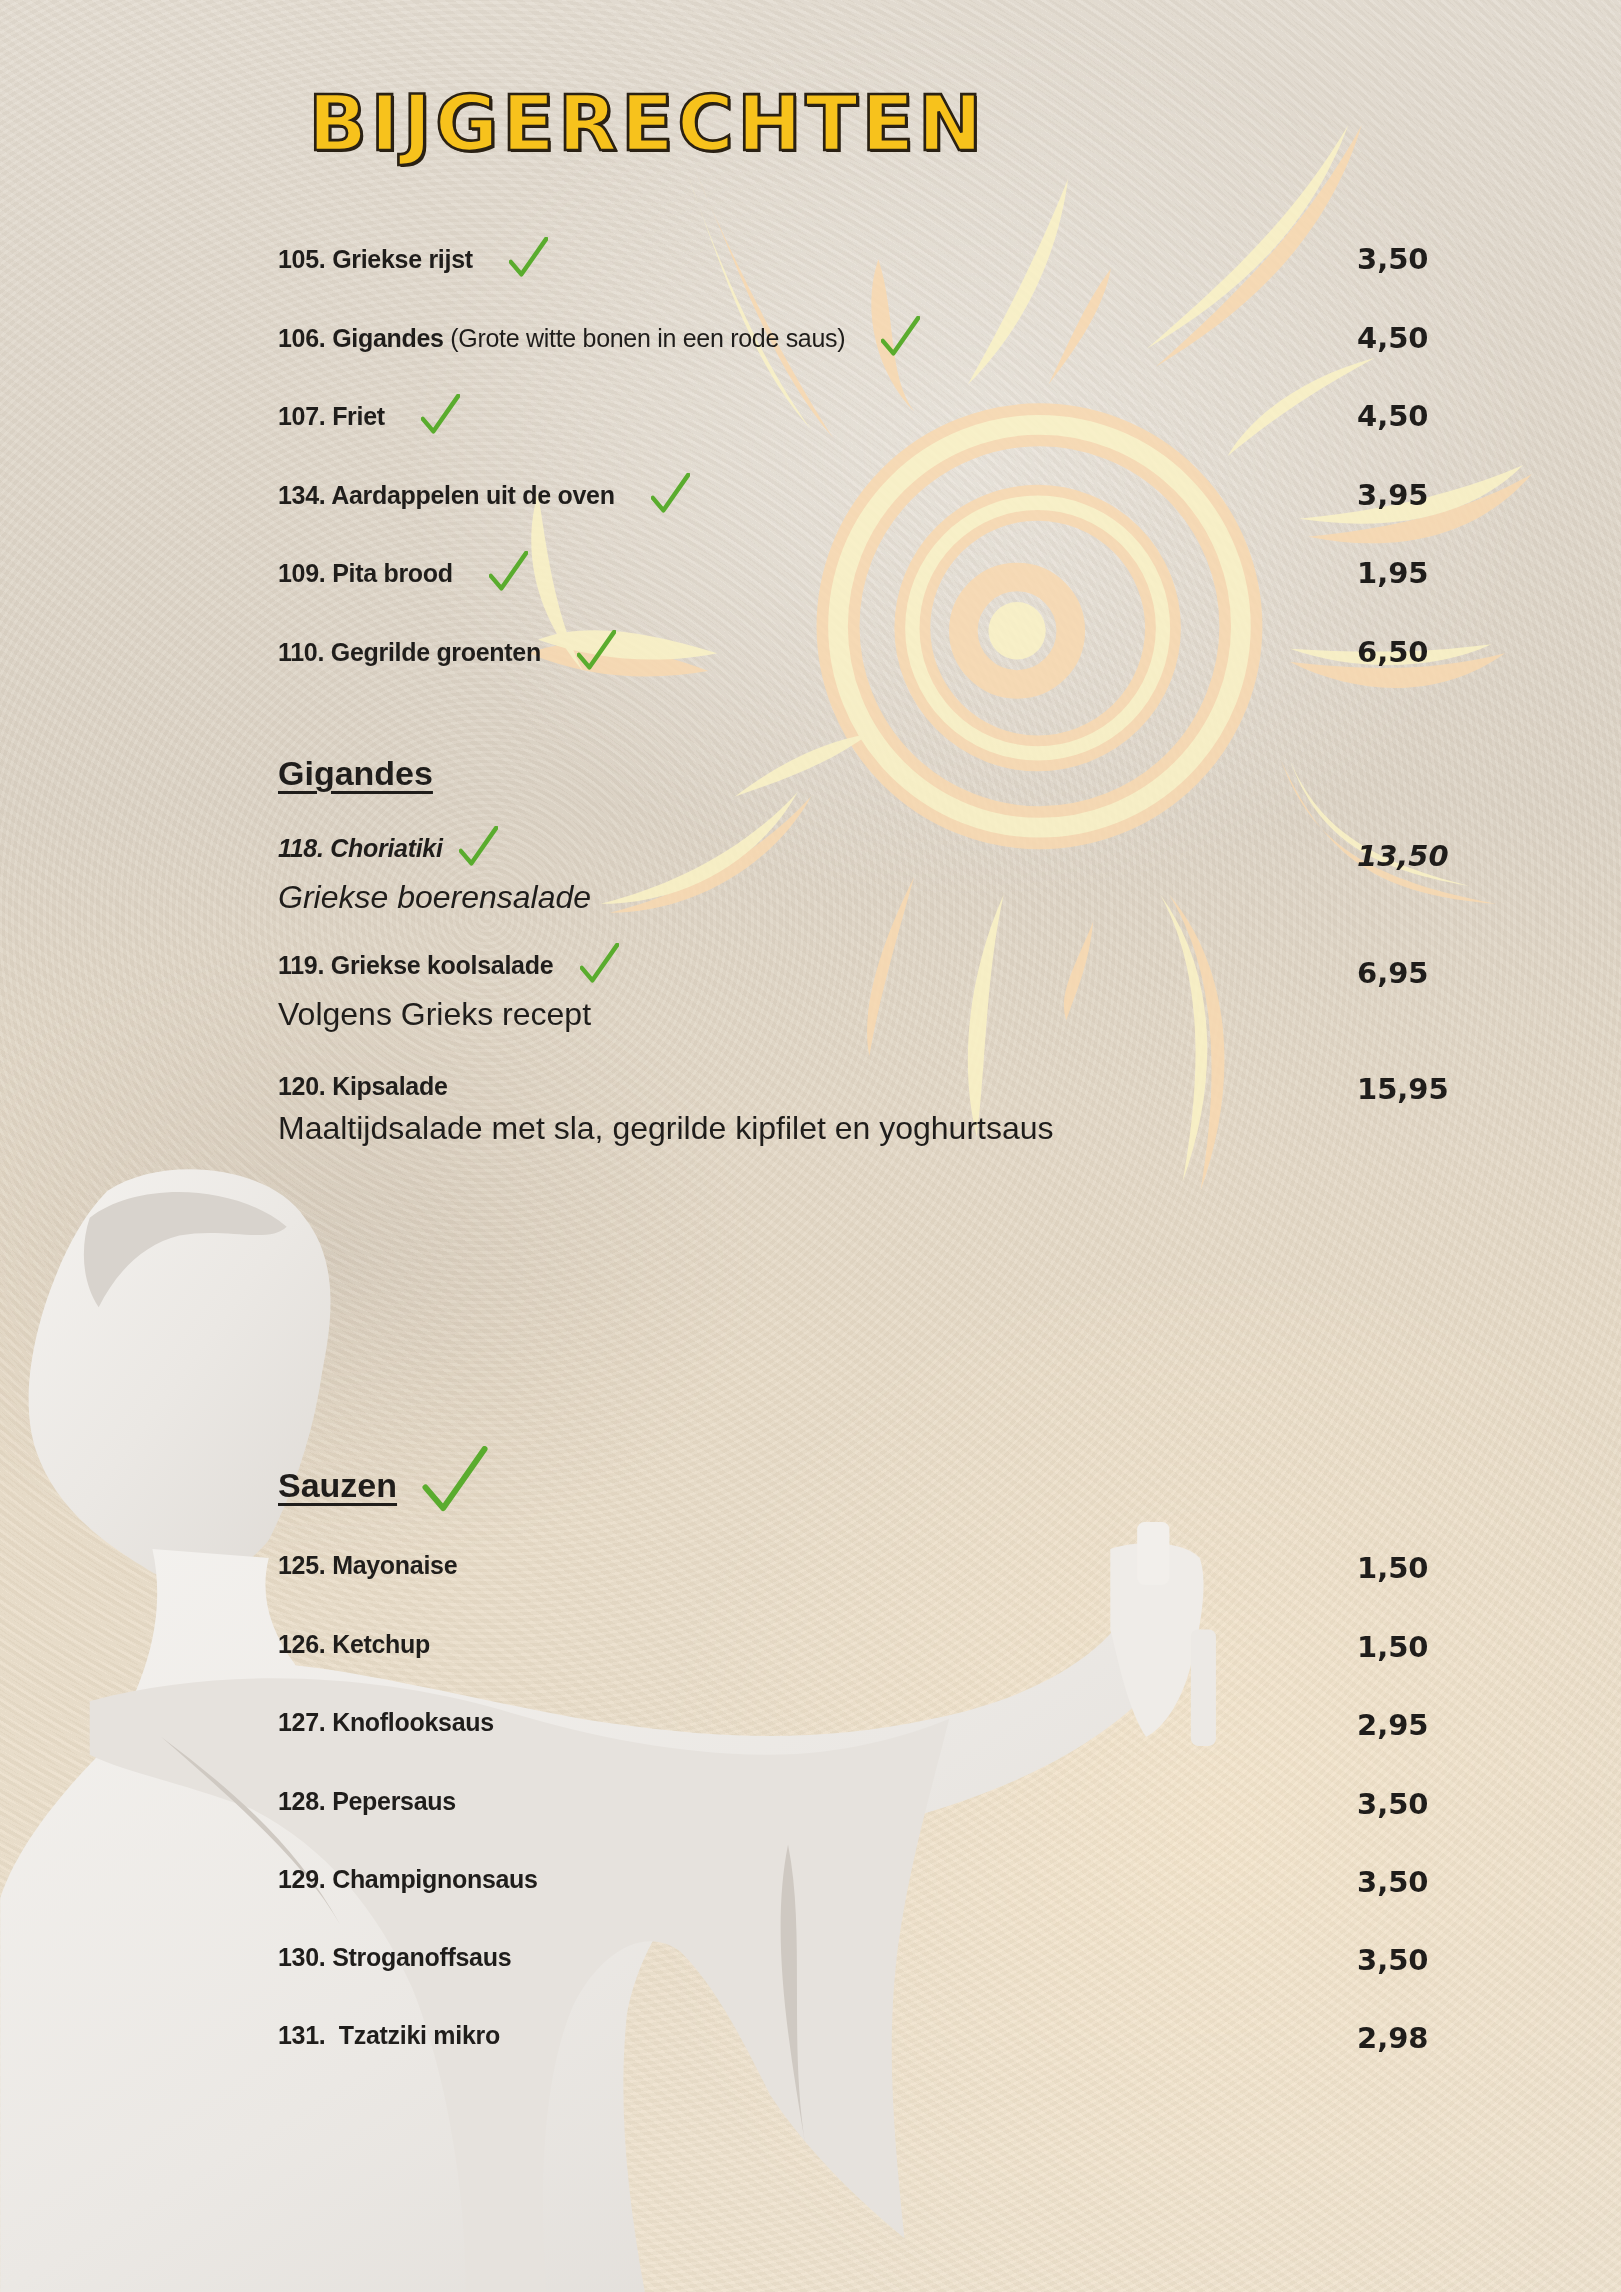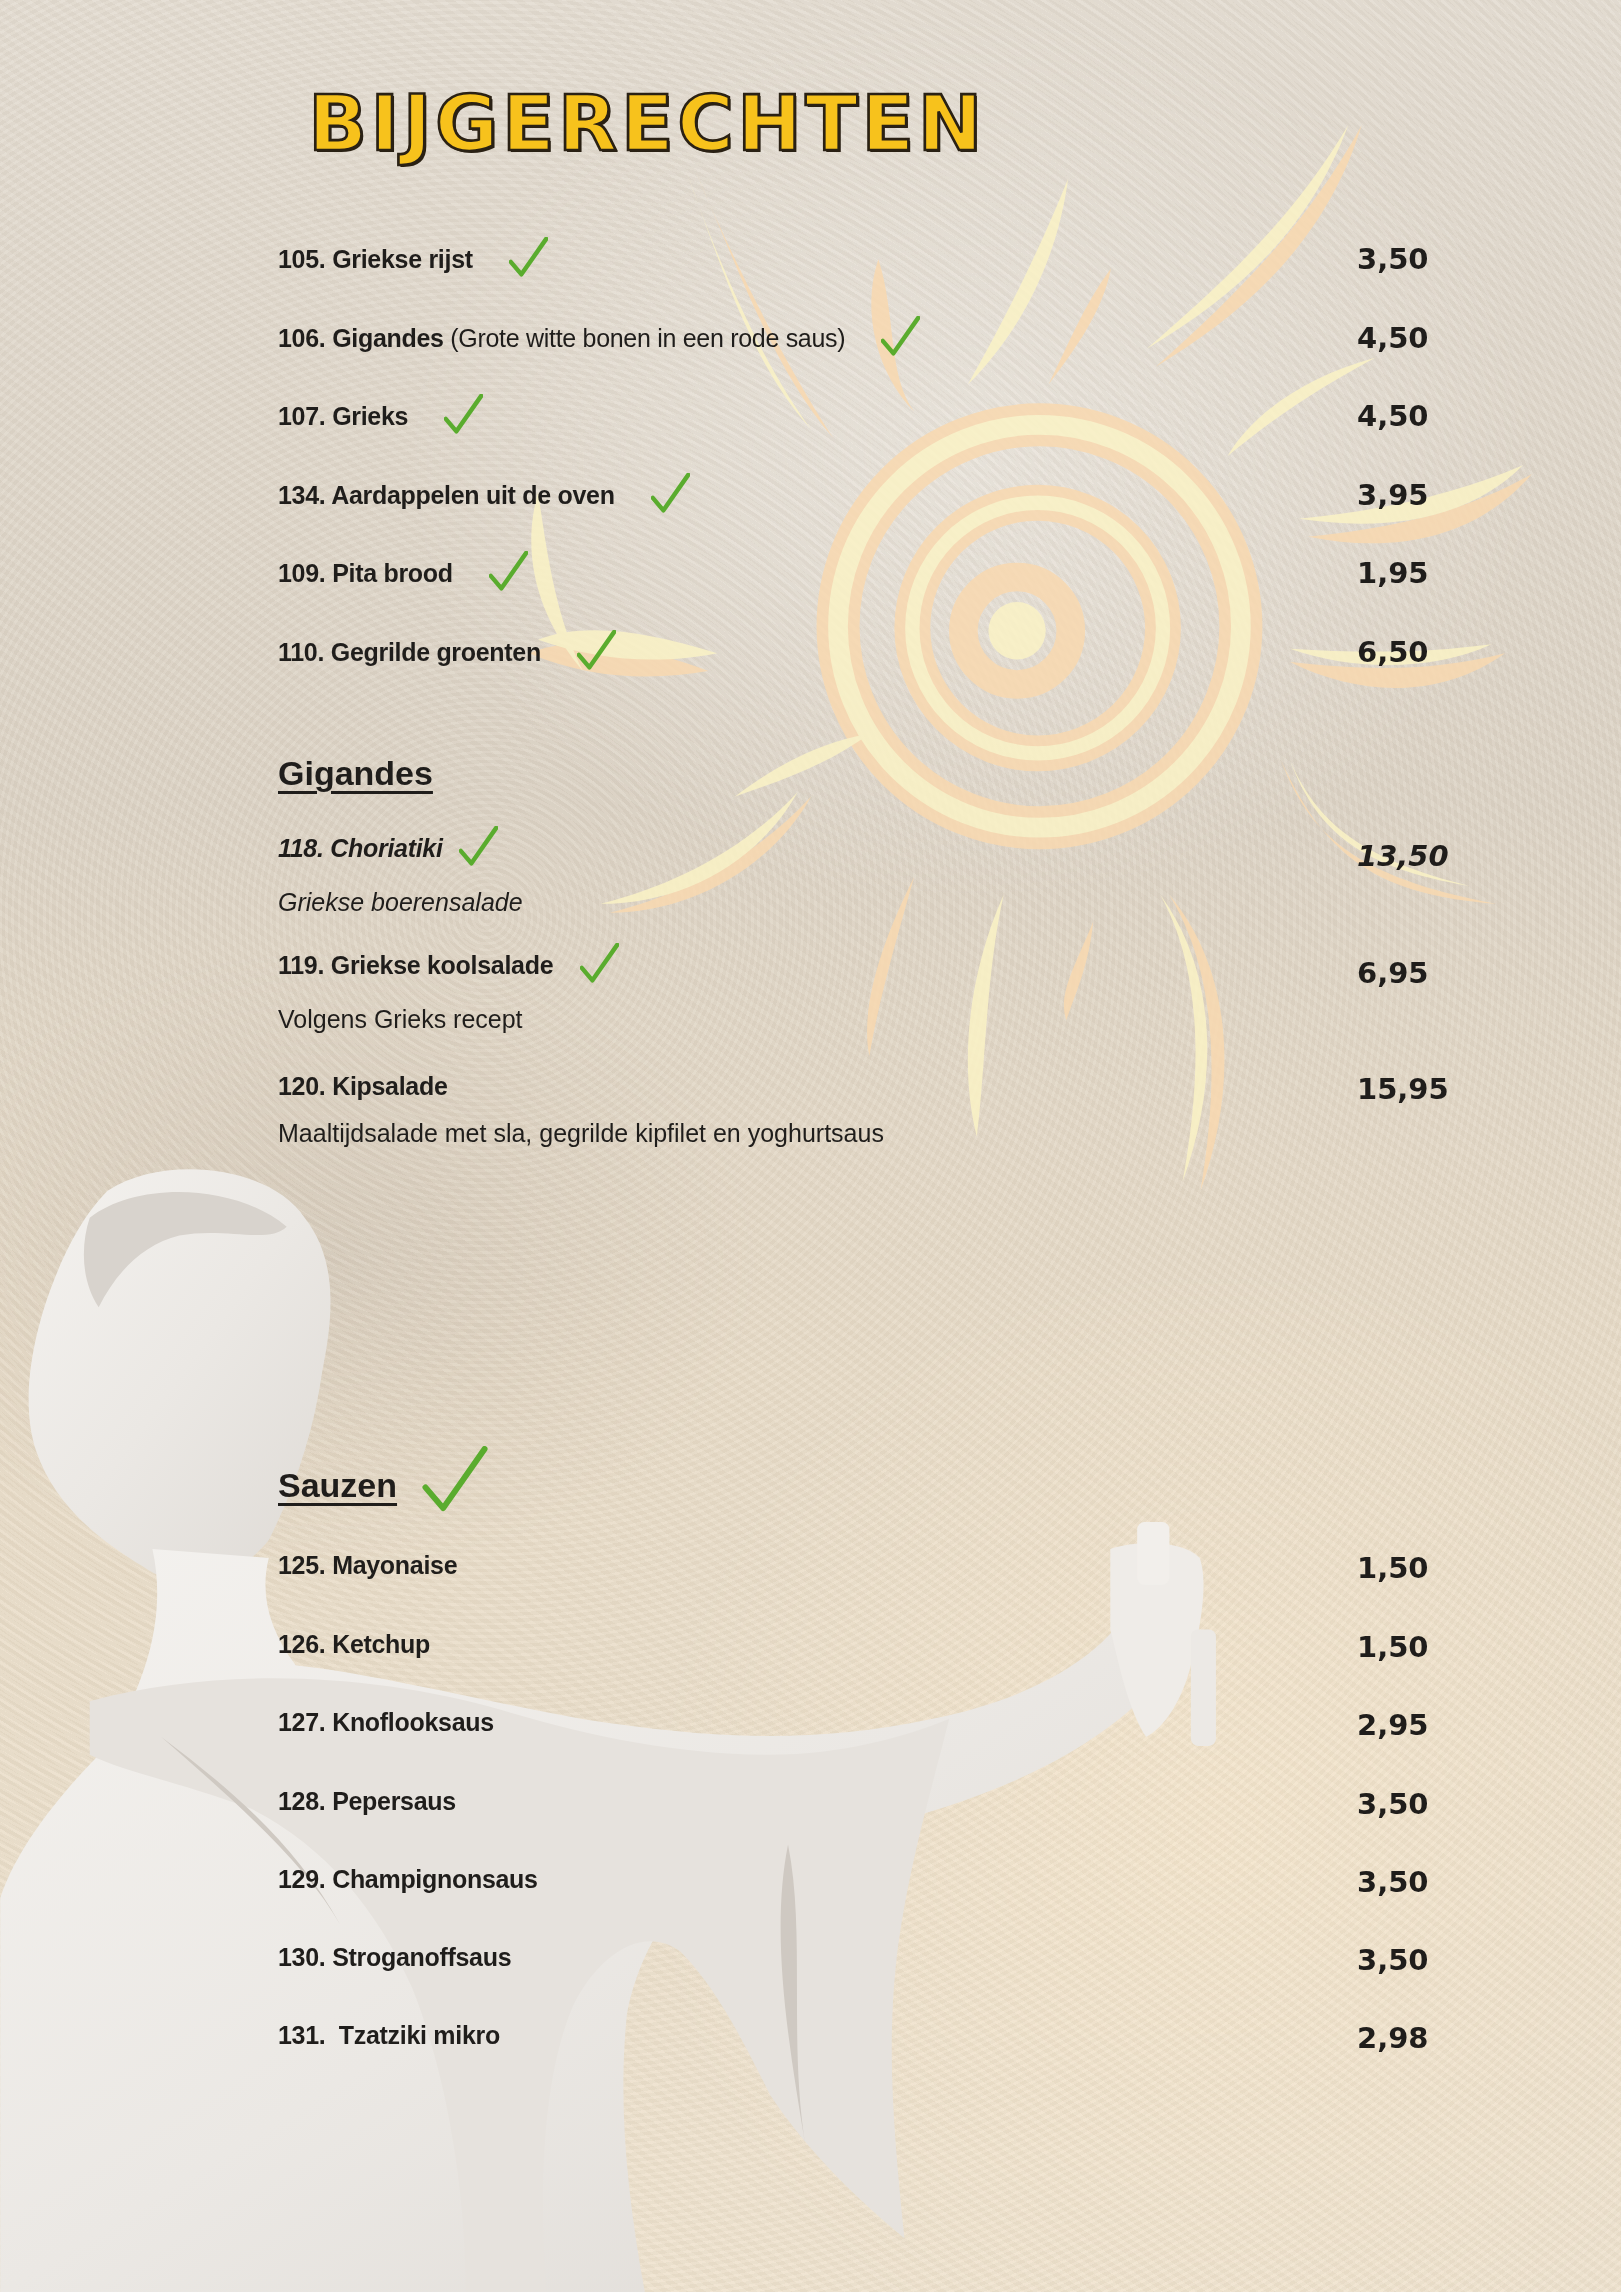--- a/index.html
+++ b/index.html
@@ -31,22 +31,22 @@
       line-height:1;
     }
     .row { position:absolute; left:278px; width:1164px; }
     .name {
       font-family: "Liberation Sans", sans-serif; font-weight:bold;
       font-size:25px; color:#1f1d1b; letter-spacing:-0.3px;
       display:inline-block; vertical-align:middle;
     }
     .name .light { font-weight:normal; }
     .desc {
-      font-family: "Liberation Sans", sans-serif; font-size:25px;
-      color:#1f1d1b; margin-top:18px;
+      font-family: "Liberation Sans", sans-serif; font-size:32px;
+      color:#1f1d1b; margin-top:9px;
     }
     .price {
       position:absolute; left:1079px; top:0;
       font-family: "DejaVu Sans", sans-serif; font-weight:bold;
       font-size:29px; color:#1f1d1b;
     }
     .check { display:inline-block; vertical-align:middle; margin-left:32px; }
     .heading {
       position:absolute; left:278px;
       font-family: "Liberation Sans", sans-serif; font-weight:bold;
@@ -134,21 +134,21 @@
 
 <div class="row" style="top:316px;">
   <span class="name"><span>106.</span> <span>Gigandes</span> <span class="light">(Grote witte bonen in een rode saus)</span></span>
   <span class="check"><svg width="39" height="41" viewBox="0 0 44 46">
         <path d="M2 28 L14 42 L42 2" fill="none" stroke="#5aac2e" stroke-width="5" stroke-linecap="round" stroke-linejoin="round"></path>
       </svg></span>
   <span class="price" style="top:5.4px;">4,50</span>
 </div>
 
 <div class="row" style="top:394px;">
-  <span class="name"><span>107.</span> <span>Grieks</span></span>
+  <span class="name"><span>107.</span> <span>Friet</span></span>
   <span class="check"><svg width="39" height="41" viewBox="0 0 44 46">
         <path d="M2 28 L14 42 L42 2" fill="none" stroke="#5aac2e" stroke-width="5" stroke-linecap="round" stroke-linejoin="round"></path>
       </svg></span>
   <span class="price" style="top:5.4px;">4,50</span>
 </div>
 
 <div class="row" style="top:473px;">
   <span class="name"><span>134.</span> <span>Aardappelen uit de oven</span></span>
   <span class="check"><svg width="39" height="41" viewBox="0 0 44 46">
         <path d="M2 28 L14 42 L42 2" fill="none" stroke="#5aac2e" stroke-width="5" stroke-linecap="round" stroke-linejoin="round"></path>

